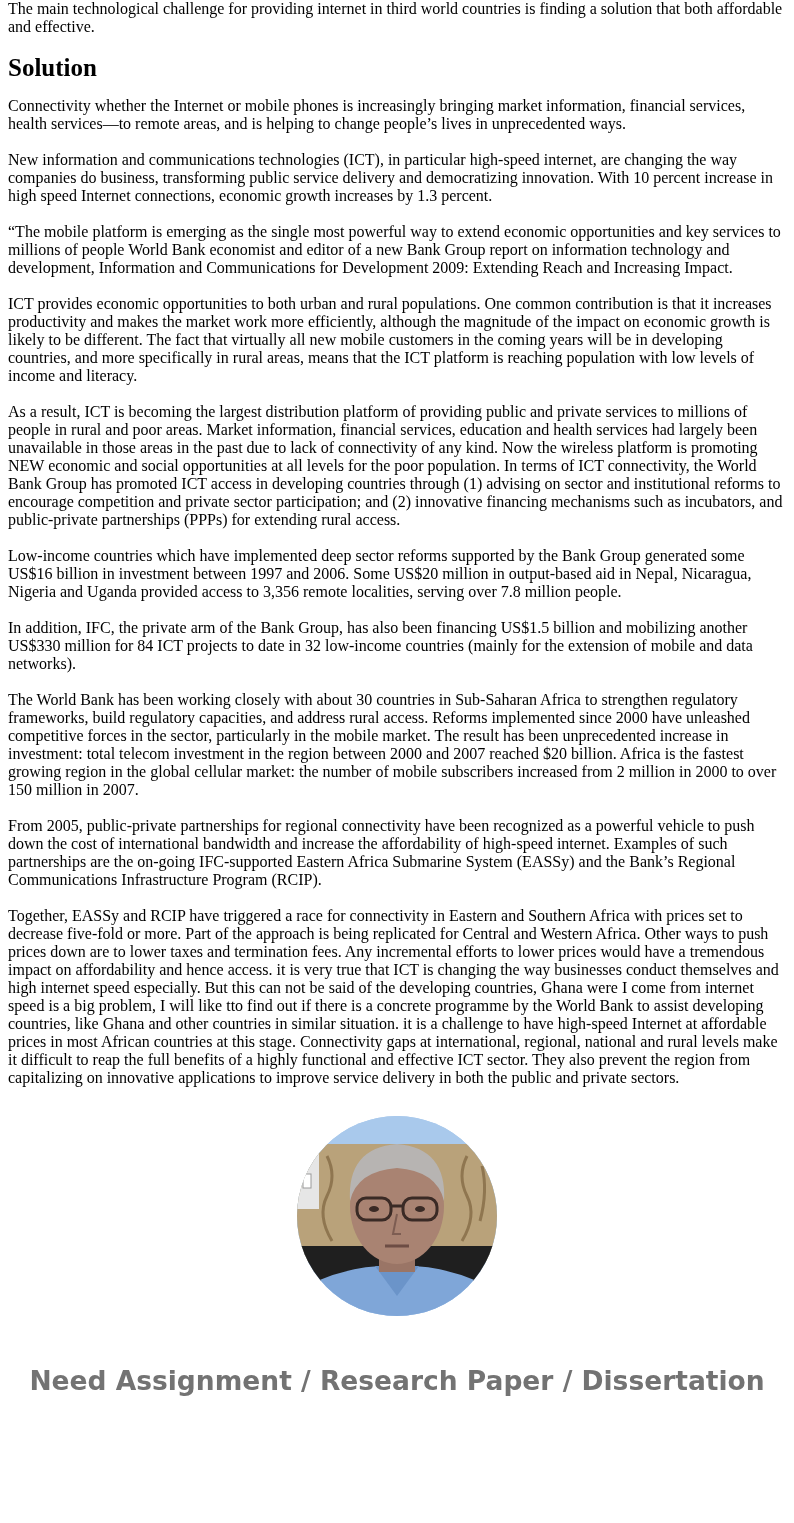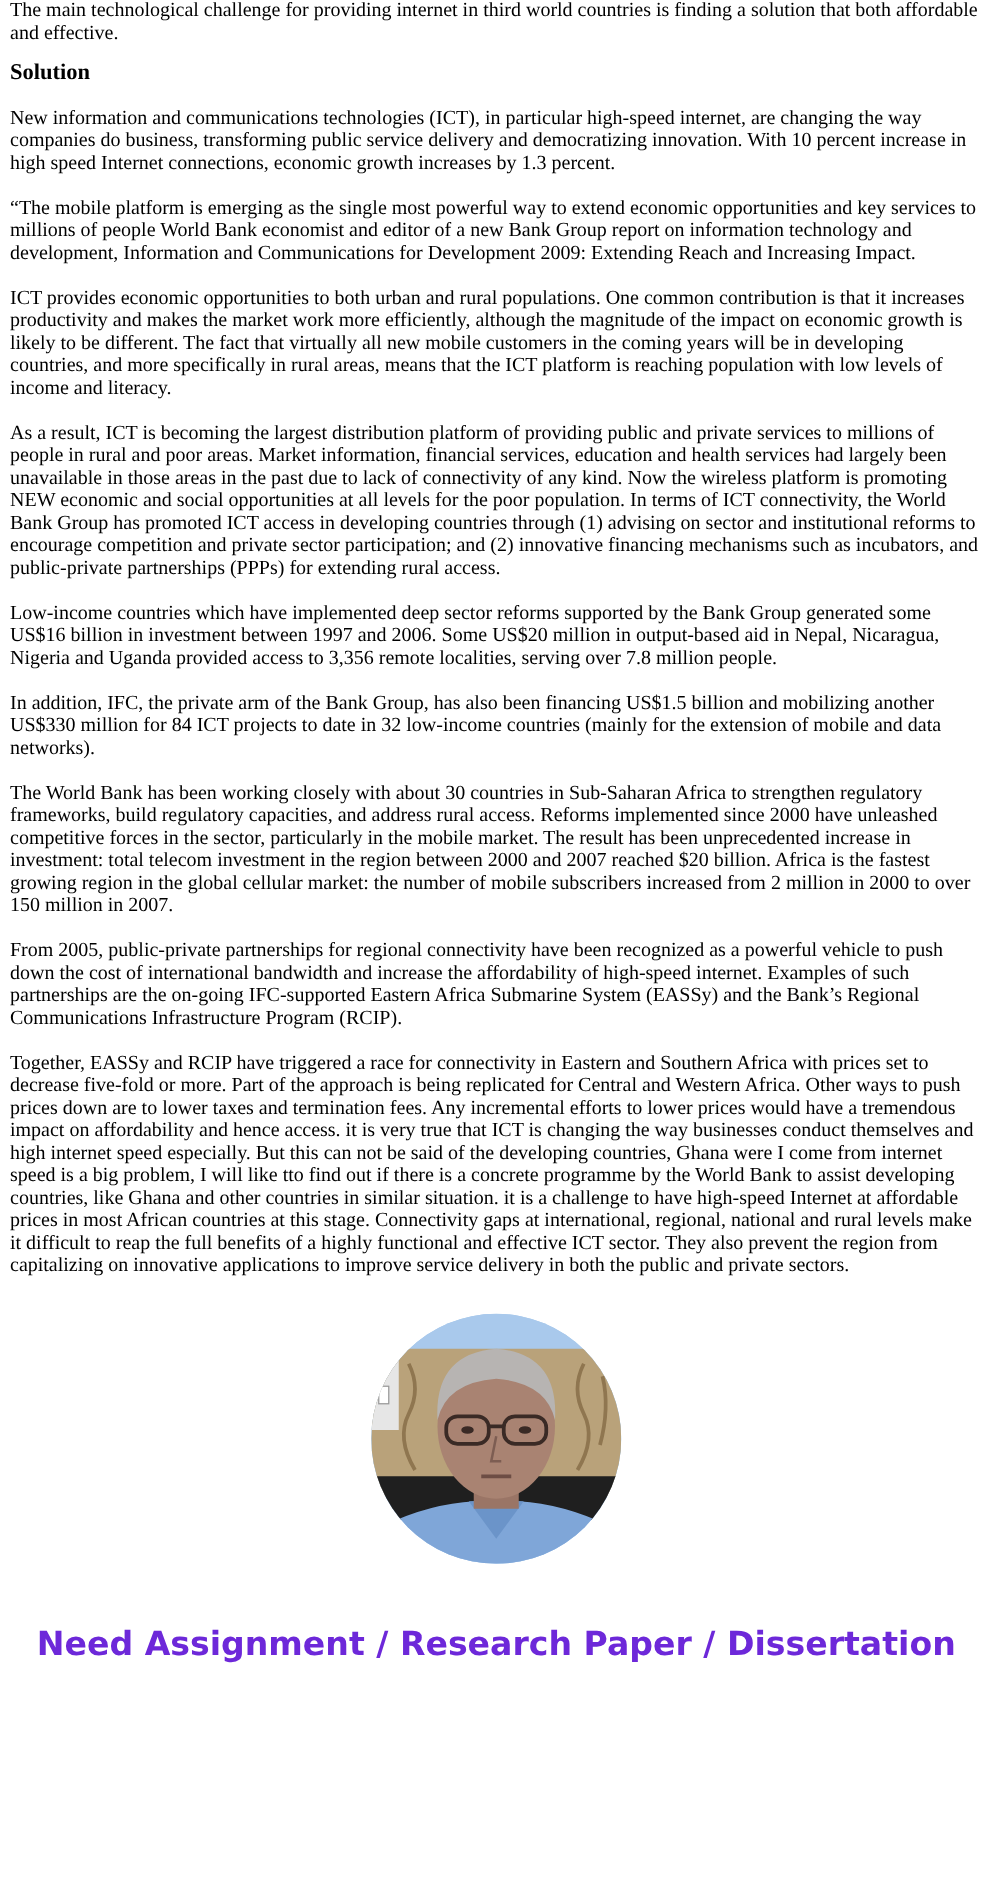--- a/index.html
+++ b/index.html
@@ -7,23 +7,23 @@
       width: 794px;
       min-height: 1523px;
       font-family: "Liberation Serif", "DejaVu Serif", serif;
       font-size: 16px;
       line-height: 18px;
       color: #000000;
     }
     .content { padding: 0 8px; }
     p { margin: 0 0 18px 0; }
     p.first { padding-top: 8px; margin-bottom: 16px; }
-    p.statement { margin-bottom: 10px; }
+    p.statement { margin-bottom: 21px; }
     h3.section-title {
-      font-size: 18px;
+      font-size: 25px;
       font-weight: bold;
       margin: 0 0 18px 0;
       line-height: 22px;
     }
     .portrait-wrap {
       display: flex;
       justify-content: center;
       margin-top: 29px;
     }
     .portrait {
@@ -35,33 +35,34 @@
       background: #a8c8ea;
     }
     .portrait svg { display: block; }
     .promo {
       margin-top: 50px;
       text-align: center;
       font-family: "DejaVu Sans", "Liberation Sans", sans-serif;
       font-weight: bold;
       font-size: 26.5px;
       line-height: 30px;
-      color: #6d28d9;
+      color: #737373;
       padding: 0 20px;
     }
     .promo div { margin: 0; }
   </style>
 </head>
 <body>
 
 <div class="content">
   <p class="statement">The main technological challenge for providing internet in third world countries is finding a solution that both affordable and effective.</p>
 
   <h3 class="section-title">Solution</h3>
 
+  <p>Connectivity whether the Internet or mobile phones is increasingly bringing market information, financial services, health services—to remote areas, and is helping to change people’s lives in unprecedented ways.</p>
   <p>New information and communications technologies (ICT), in particular high-speed internet, are changing the way companies do business, transforming public service delivery and democratizing innovation. With 10 percent increase in high speed Internet connections, economic growth increases by 1.3 percent.</p>
   <p>“The mobile platform is emerging as the single most powerful way to extend economic opportunities and key services to millions of people World Bank economist and editor of a new Bank Group report on information technology and development, Information and Communications for Development 2009: Extending Reach and Increasing Impact.</p>
   <p>ICT provides economic opportunities to both urban and rural populations. One common contribution is that it increases productivity and makes the market work more efficiently, although the magnitude of the impact on economic growth is likely to be different. The fact that virtually all new mobile customers in the coming years will be in developing countries, and more specifically in rural areas, means that the ICT platform is reaching population with low levels of income and literacy.</p>
   <p>As a result, ICT is becoming the largest distribution platform of providing public and private services to millions of people in rural and poor areas. Market information, financial services, education and health services had largely been unavailable in those areas in the past due to lack of connectivity of any kind. Now the wireless platform is promoting NEW economic and social opportunities at all levels for the poor population. In terms of ICT connectivity, the World Bank Group has promoted ICT access in developing countries through (1) advising on sector and institutional reforms to encourage competition and private sector participation; and (2) innovative financing mechanisms such as incubators, and public-private partnerships (PPPs) for extending rural access.</p>
   <p>Low-income countries which have implemented deep sector reforms supported by the Bank Group generated some US$16 billion in investment between 1997 and 2006. Some US$20 million in output-based aid in Nepal, Nicaragua, Nigeria and Uganda provided access to 3,356 remote localities, serving over 7.8 million people.</p>
   <p>In addition, IFC, the private arm of the Bank Group, has also been financing US$1.5 billion and mobilizing another US$330 million for 84 ICT projects to date in 32 low-income countries (mainly for the extension of mobile and data networks).</p>
   <p>The World Bank has been working closely with about 30 countries in Sub-Saharan Africa to strengthen regulatory frameworks, build regulatory capacities, and address rural access. Reforms implemented since 2000 have unleashed competitive forces in the sector, particularly in the mobile market. The result has been unprecedented increase in investment: total telecom investment in the region between 2000 and 2007 reached $20 billion. Africa is the fastest growing region in the global cellular market: the number of mobile subscribers increased from 2 million in 2000 to over 150 million in 2007.</p>
   <p>From 2005, public-private partnerships for regional connectivity have been recognized as a powerful vehicle to push down the cost of international bandwidth and increase the affordability of high-speed internet. Examples of such partnerships are the on-going IFC-supported Eastern Africa Submarine System (EASSy) and the Bank’s Regional Communications Infrastructure Program (RCIP).</p>
   <p>Together, EASSy and RCIP have triggered a race for connectivity in Eastern and Southern Africa with prices set to decrease five-fold or more. Part of the approach is being replicated for Central and Western Africa. Other ways to push prices down are to lower taxes and termination fees. Any incremental efforts to lower prices would have a tremendous impact on affordability and hence access. it is very true that ICT is changing the way businesses conduct themselves and high internet speed especially. But this can not be said of the developing countries, Ghana were I come from internet speed is a big problem, I will like tto find out if there is a concrete programme by the World Bank to assist developing countries, like Ghana and other countries in similar situation. it is a challenge to have high-speed Internet at affordable prices in most African countries at this stage. Connectivity gaps at international, regional, national and rural levels make it difficult to reap the full benefits of a highly functional and effective ICT sector. They also prevent the region from capitalizing on innovative applications to improve service delivery in both the public and private sectors.</p>
 </div>

